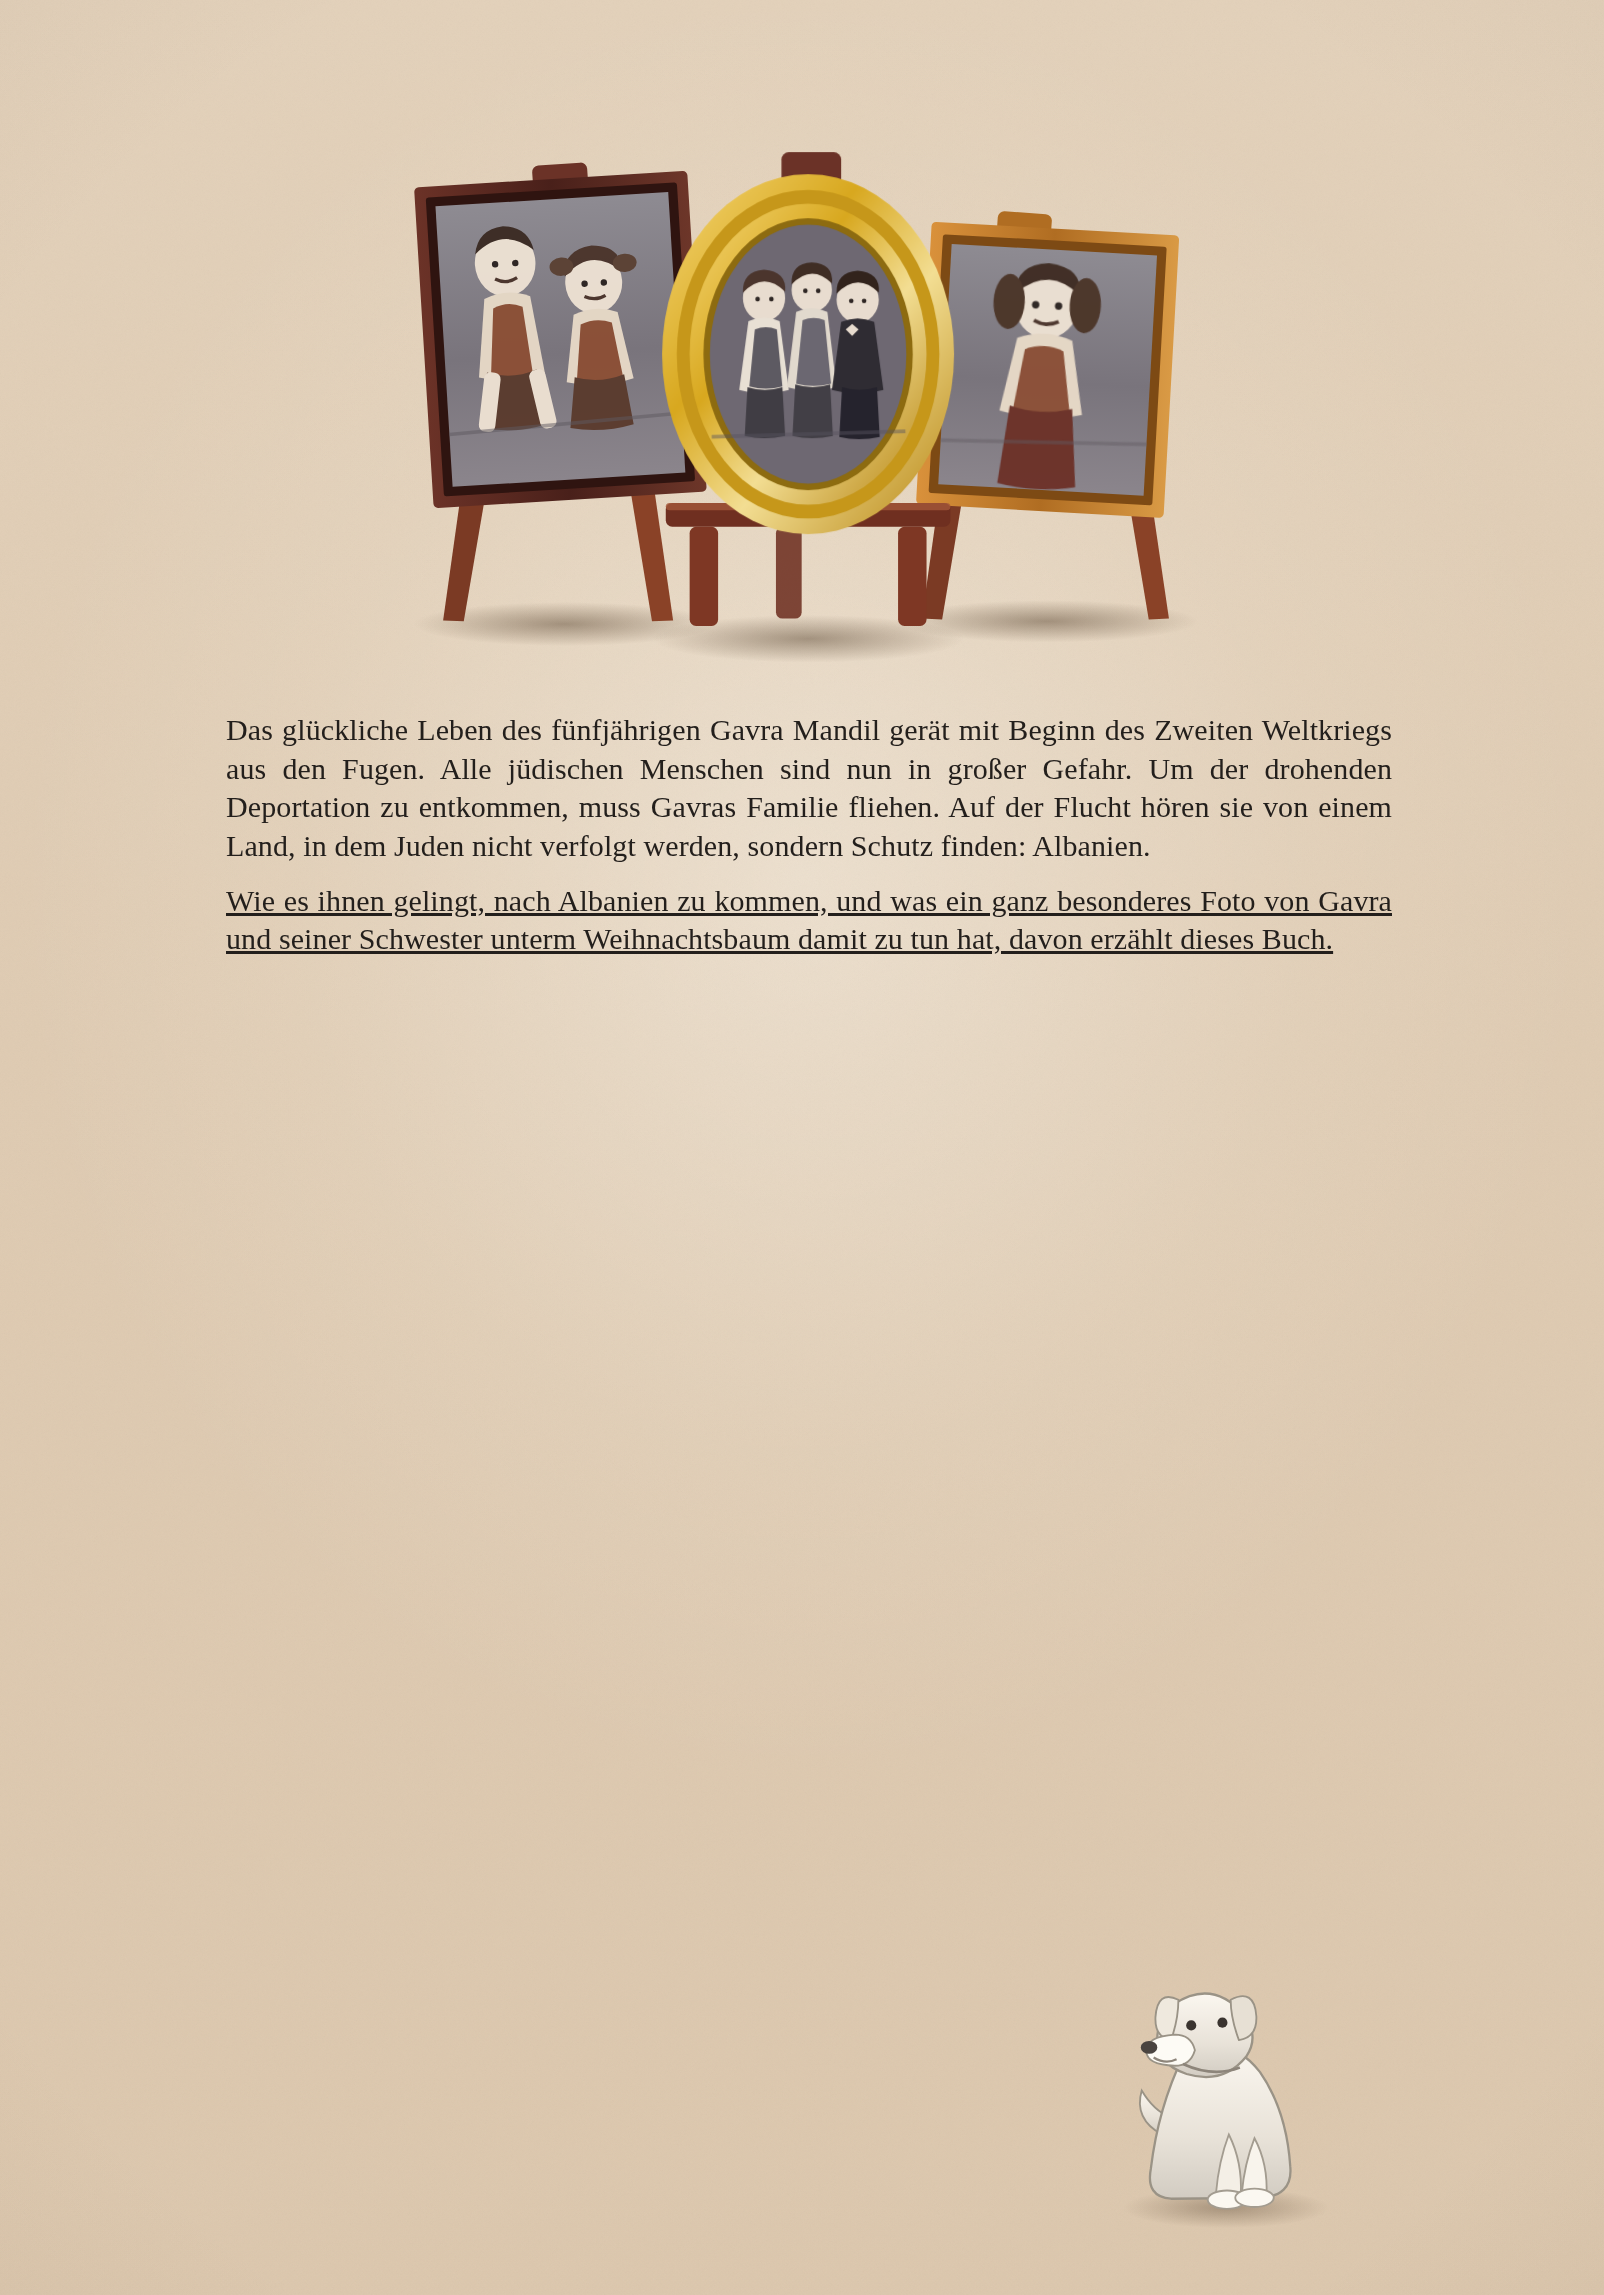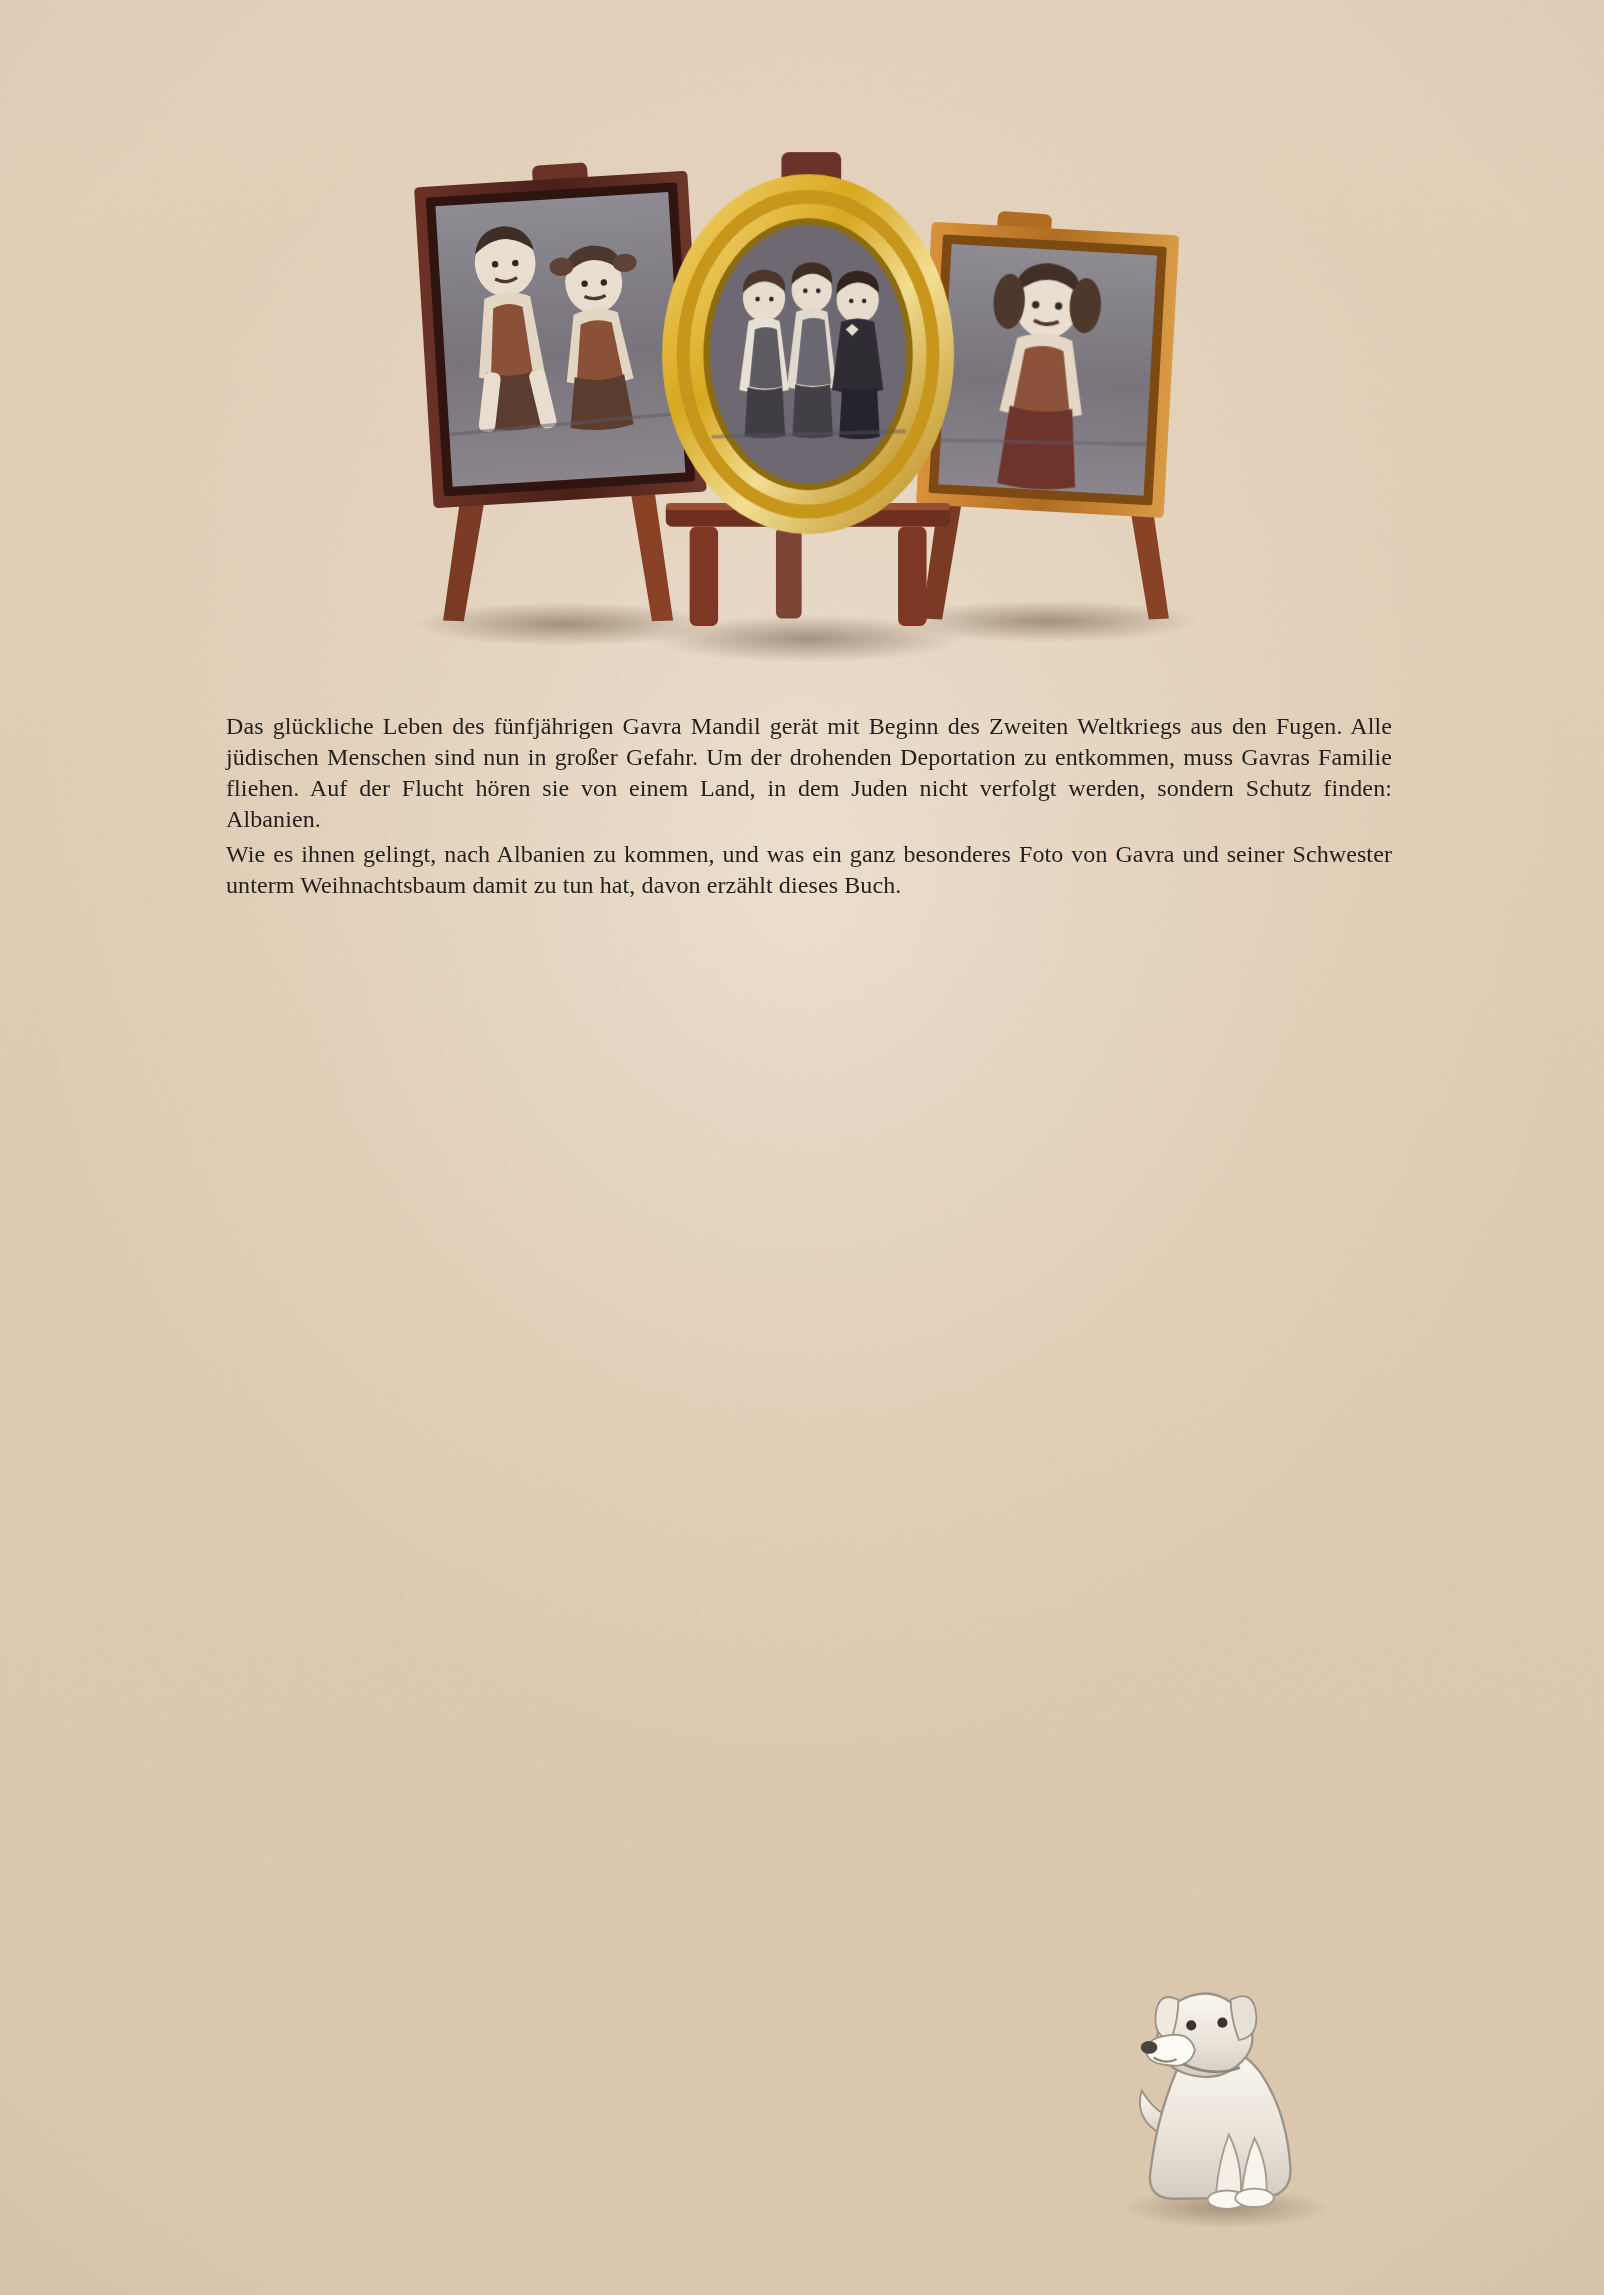--- a/index.html
+++ b/index.html
@@ -49,29 +49,30 @@
 
   
   .text-block {
     position: absolute;
     left: 226px;
     top: 711px;
     width: 1166px;
   }
   .body-par {
     color: #231f1c;
-    font-size: 24px;
+    font-size: 30px;
     line-height: 1.29;
     text-align: justify;
     text-justify: inter-word;
     margin: 0;
     letter-spacing: 0.1px;
   }
   .body-par.second {
-    margin-top: 4px;
+    margin-top: 16px;
+    text-decoration: underline;
   }
   .highlight-par {
     color: #a62637;
     font-size: 34px;
     line-height: 1.30;
     text-align: justify;
     font-weight: bold;
     margin: 39px 0 0 0;
     letter-spacing: 0.1px;
   }

